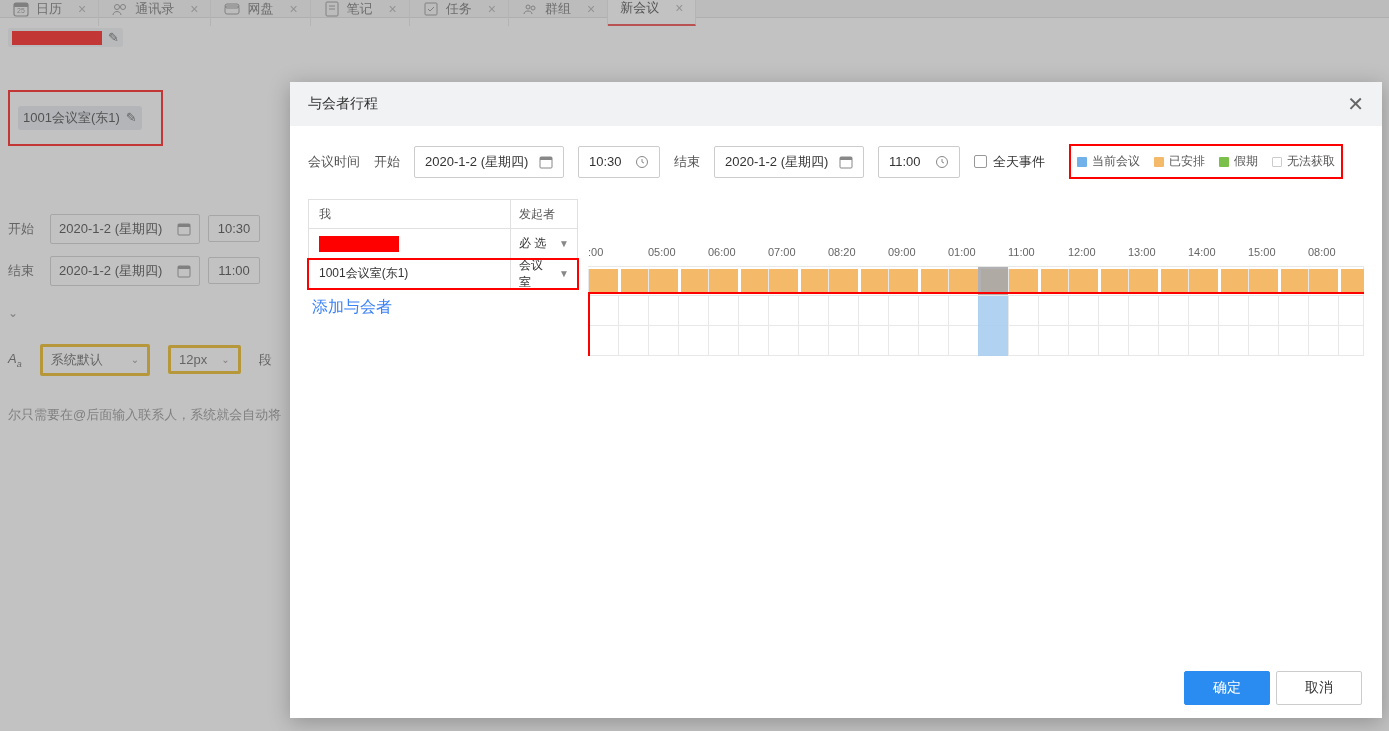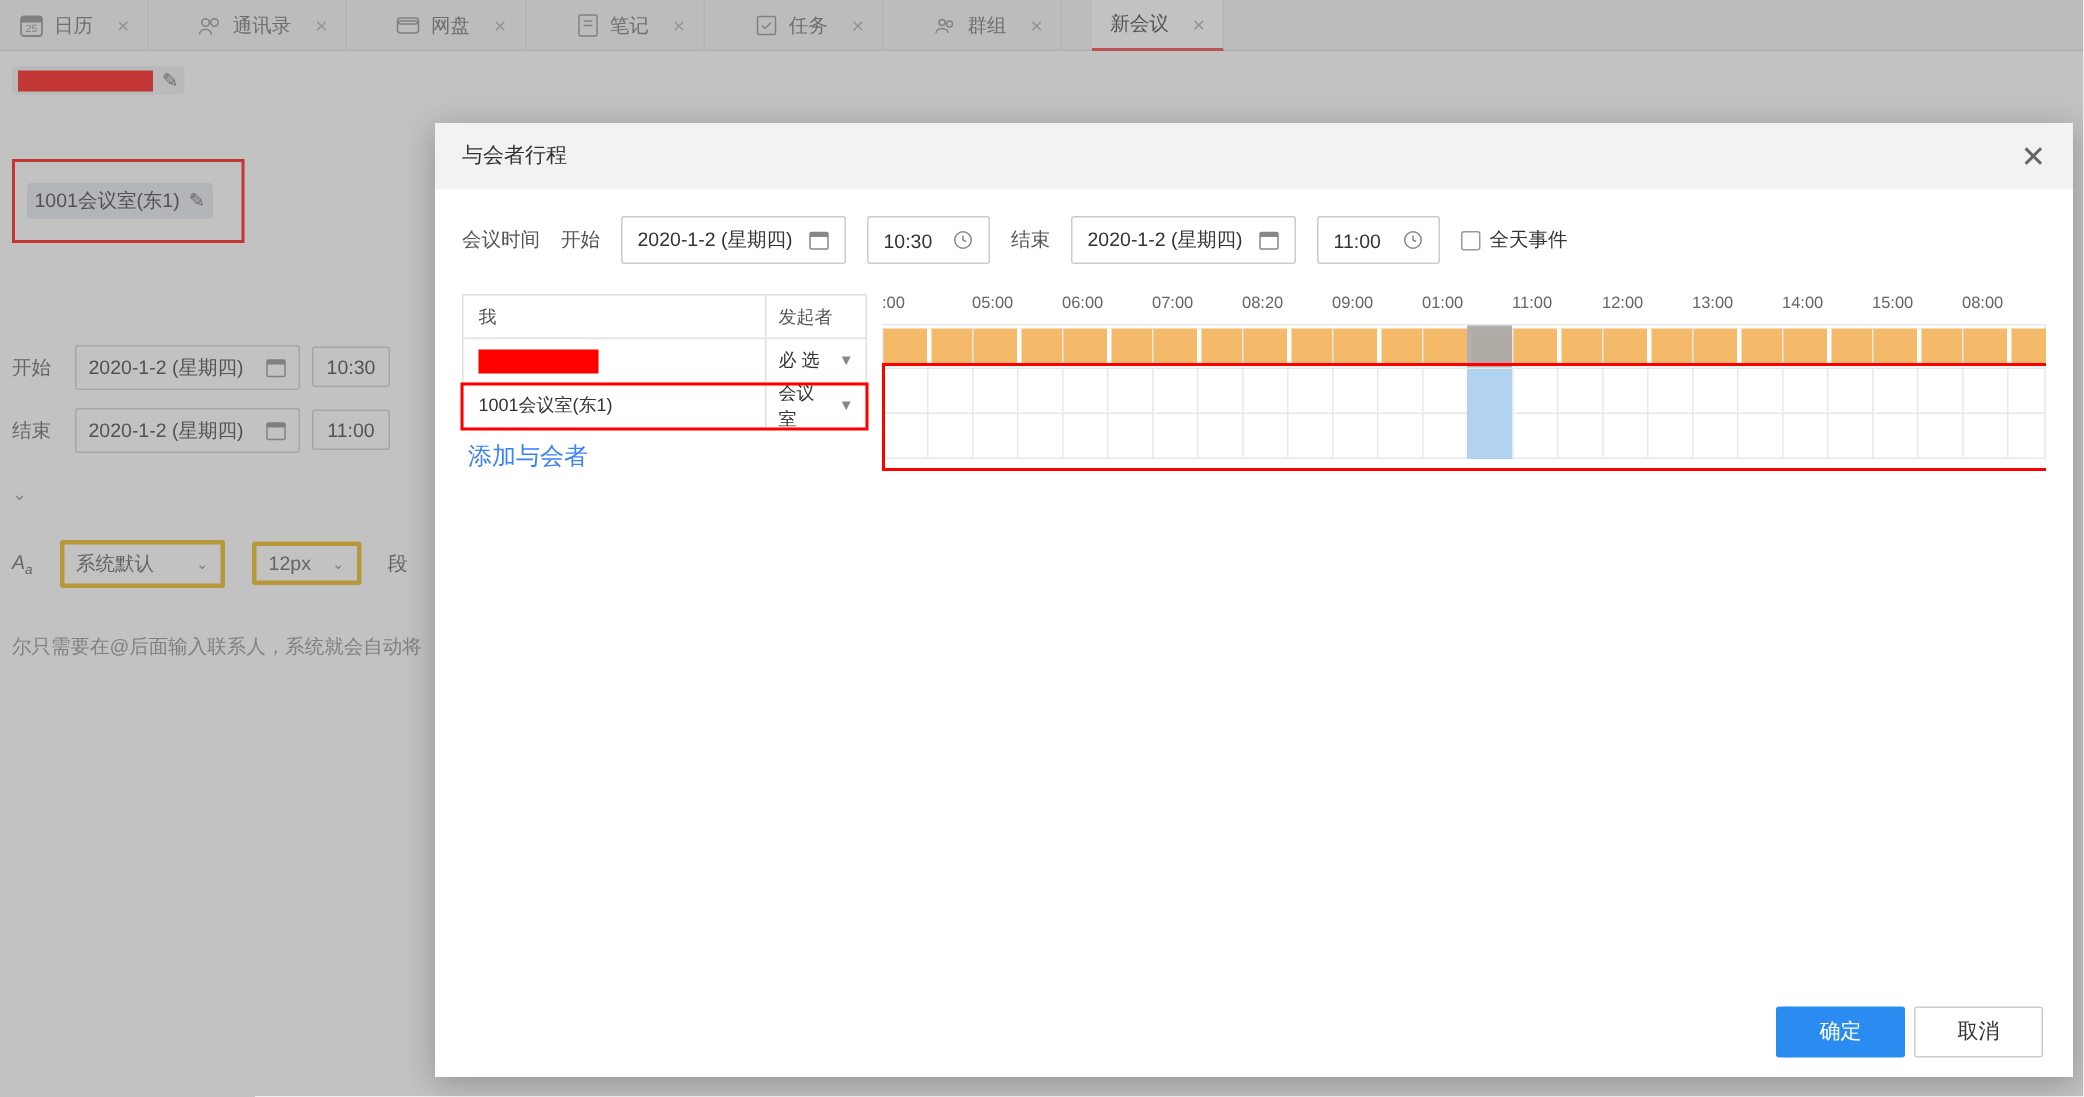--- a/index.html
+++ b/index.html
@@ -9,25 +9,24 @@
   color: #333;
   background: #fff;
   width: 1389px;
   height: 731px;
   overflow: hidden;
   position: relative;
 }
 
 .bg-tabs {
   display: flex;
-  height: 34px;
+  height: 18px;
   border-bottom: 1px solid #ddd;
   background: #f5f5f5;
   align-items: center;
-  gap: 20px;
 }
 .bg-tab {
   display: flex;
   align-items: center;
   padding: 0 12px;
   height: 34px;
   gap: 6px;
   color: #666;
   border-right: 1px solid #e5e5e5;
   position: relative;
@@ -101,21 +100,21 @@
 .attendee-header { display:flex; border:1px solid #e0e0e0; height:30px; font-size:12px; color:#555;}
 .attendee-header .c1 { flex:1; padding:6px 10px; border-right:1px solid #e0e0e0;}
 .attendee-header .c2 { width:66px; padding:6px 8px;}
 .attendee-row { display:flex; border:1px solid #e0e0e0; border-top:none; height:30px; align-items:center; font-size:12px;justify-content:space-between;}
 .attendee-row .c1 { flex:1; padding:0 10px; border-right:1px solid #e0e0e0; height:100%; display:flex; align-items:center;}
 .attendee-row .c2 { width:66px; padding:0 8px; display:flex; align-items:center; gap:6px; justify-content:space-between;}
 .caret { color:#888; font-size:10px;}
 .redblk2 { background:#f00; width:80px; height:16px;}
 .row-red-outline { outline:2px solid #f00; outline-offset:-1px;}
 .add-link { color:#3b82f6; padding:8px 4px; display:inline-block; font-size:16px;}
-.right-col { flex:1; overflow:hidden; margin-left:10px;}
+.right-col { flex:1; overflow:hidden; margin-left:10px;margin-top:47px;}
 .time-header { display:flex; height:20px; font-size:11px; color:#666;}
 .time-header .tcell { width:60px; text-align:left; flex-shrink:0;}
 .grid-row { display:flex; height:30px; border:1px solid #e8e8e8; border-left:none; position:relative;}
 .grid-row .gcell { width:30px; border-left:1px solid #e8e8e8; flex-shrink:0;}
 .grid-row.booked .gcell { background:#f5b96a; margin:2px 0;}
 .grid-row.booked .gcell:nth-child(odd) { border-left:3px solid #fff;}
 .current-slot { position:absolute; top:0; bottom:0; background:#a8cdf0; opacity:0.9;}
 .current-slot.dark { background:#a8a8ab;}
 .red-box-sched { border:2px solid #f00; position:absolute; pointer-events:none;}
 .modal-footer {
@@ -312,20 +311,38 @@
           <svg width="14" height="14" viewBox="0 0 14 14">
               <circle cx="7" cy="7" r="5.5" fill="none" stroke="#888"></circle>
               <path d="M7 4v3l2 1" fill="none" stroke="#888"></path>
             </svg>
         </span>
       </div>
       <label style="display:flex;gap:6px;align-items:center;">
         <span class="checkbox"></span>
         <span>全天事件</span>
       </label>
+      <div class="legend red-rect-legend">
+        <div class="legend-item">
+          <span class="sw" style="background:#6fb1e8;"></span>
+          <span>当前会议</span>
+        </div>
+        <div class="legend-item">
+          <span class="sw" style="background:#f5b96a;"></span>
+          <span>已安排</span>
+        </div>
+        <div class="legend-item">
+          <span class="sw" style="background:#7bc04b;"></span>
+          <span>假期</span>
+        </div>
+        <div class="legend-item">
+          <span class="sw" style="background:#fff;border:1px solid #ccc;"></span>
+          <span>无法获取</span>
+        </div>
+      </div>
     </div>
 
     <div class="sched">
       <div class="left-col">
         <div class="attendee-header">
           <div class="c1">我</div>
           <div class="c2">发起者</div>
         </div>
         <div class="attendee-row">
           <div class="c1">

